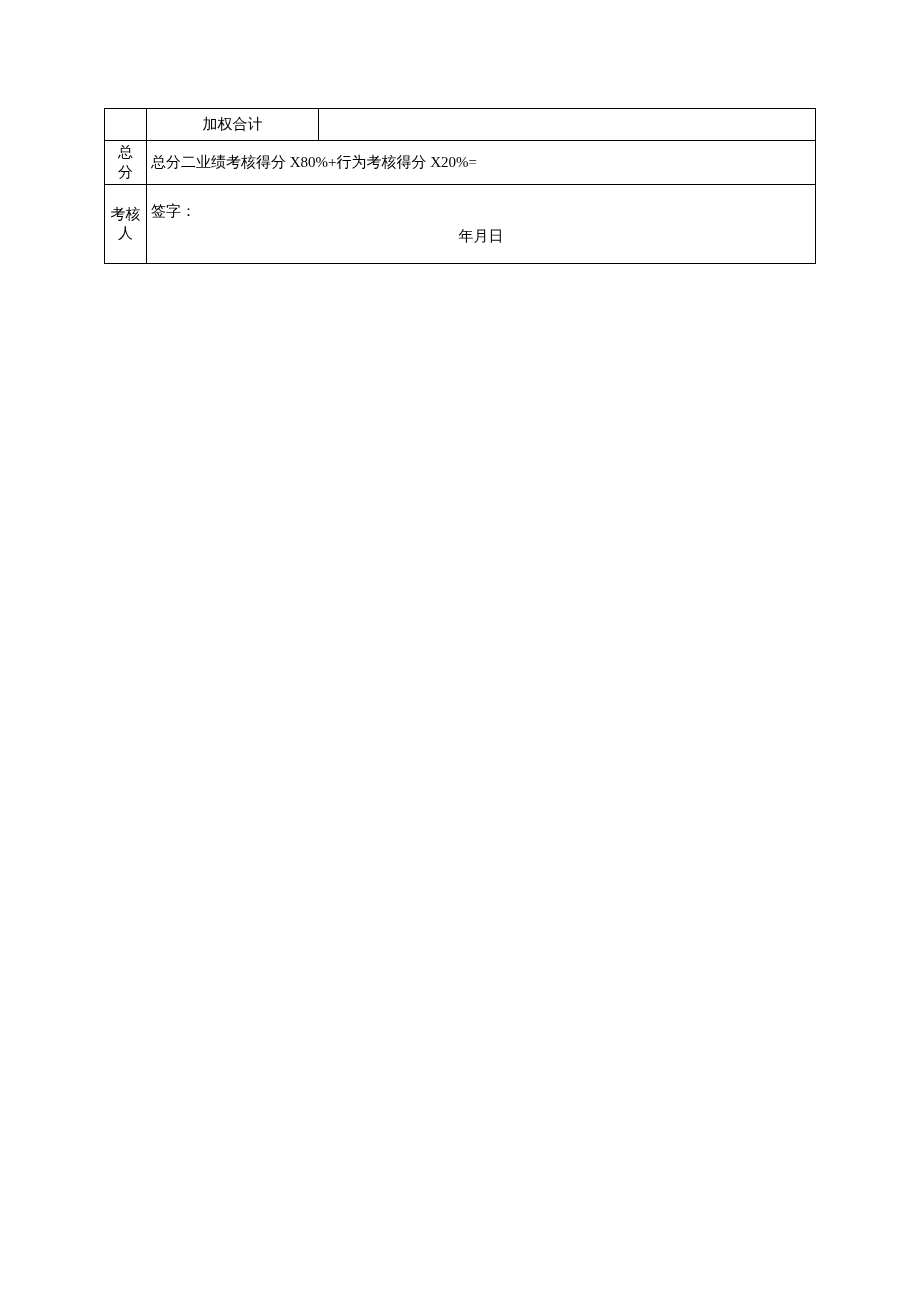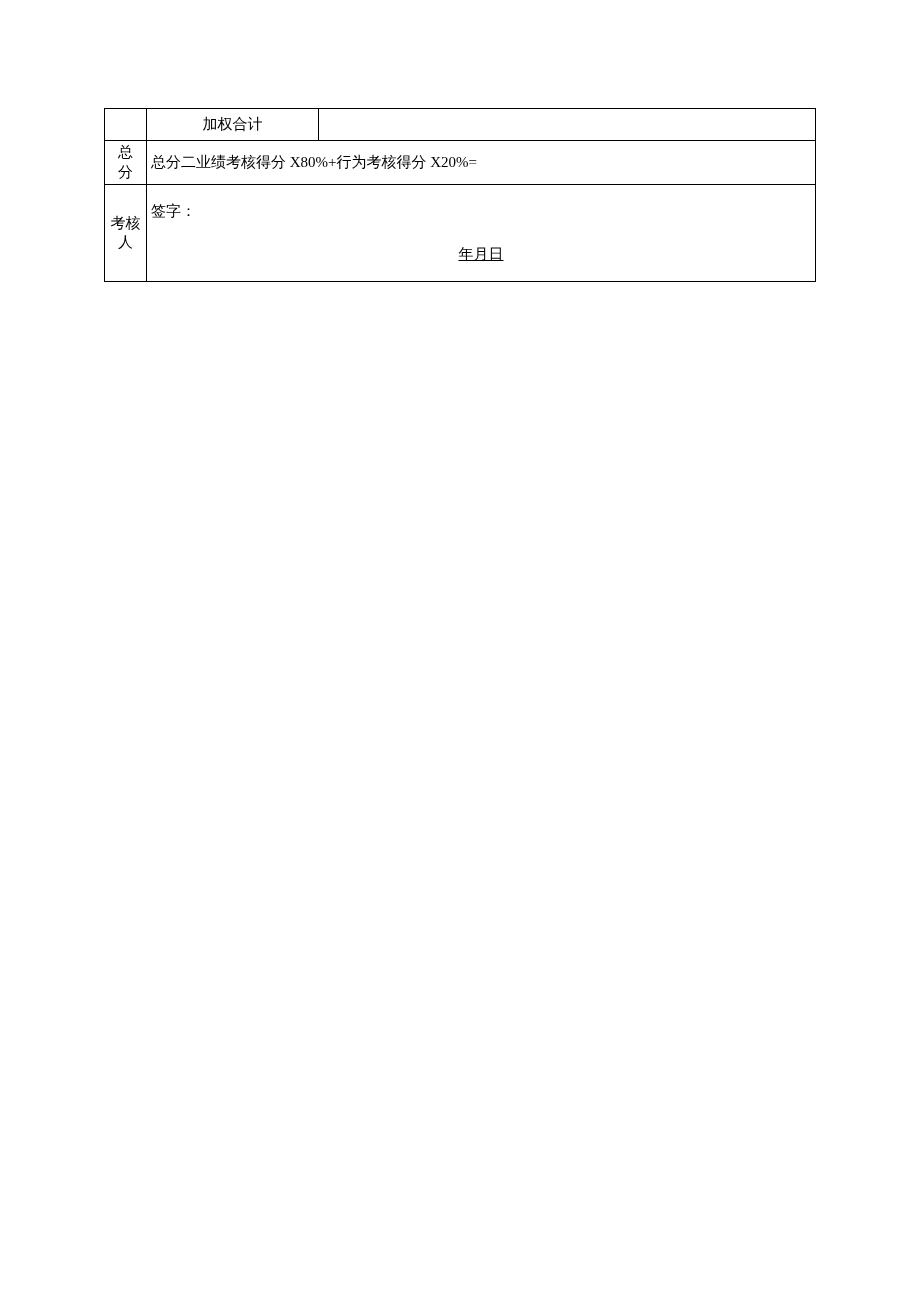--- a/index.html
+++ b/index.html
@@ -54,22 +54,21 @@
       padding: 17px 4px;
       height: 64px;
       position: relative;
     }
     .sign-text {
       display: block;
     }
     .date-text {
       display: block;
       text-align: center;
-      margin-top: 24px;
-      text-decoration: underline;
+      margin-top: 6px;
     }
   </style>
 </head>
 <body>
 
 <div class="page">
   <table>
     <tbody>
         <tr>
       <td class="col-label"></td>

